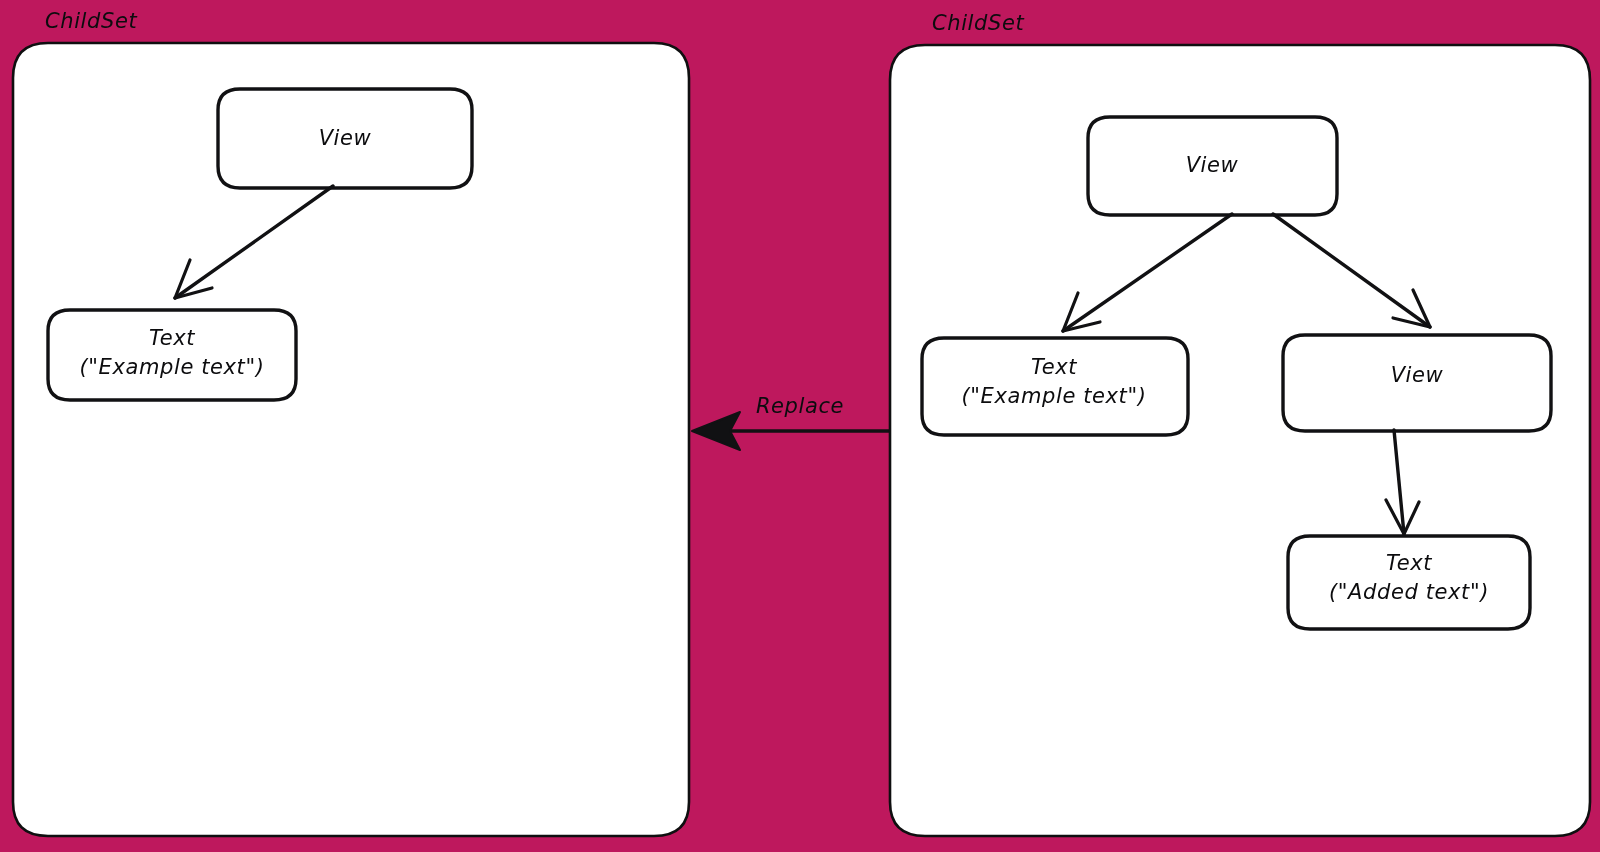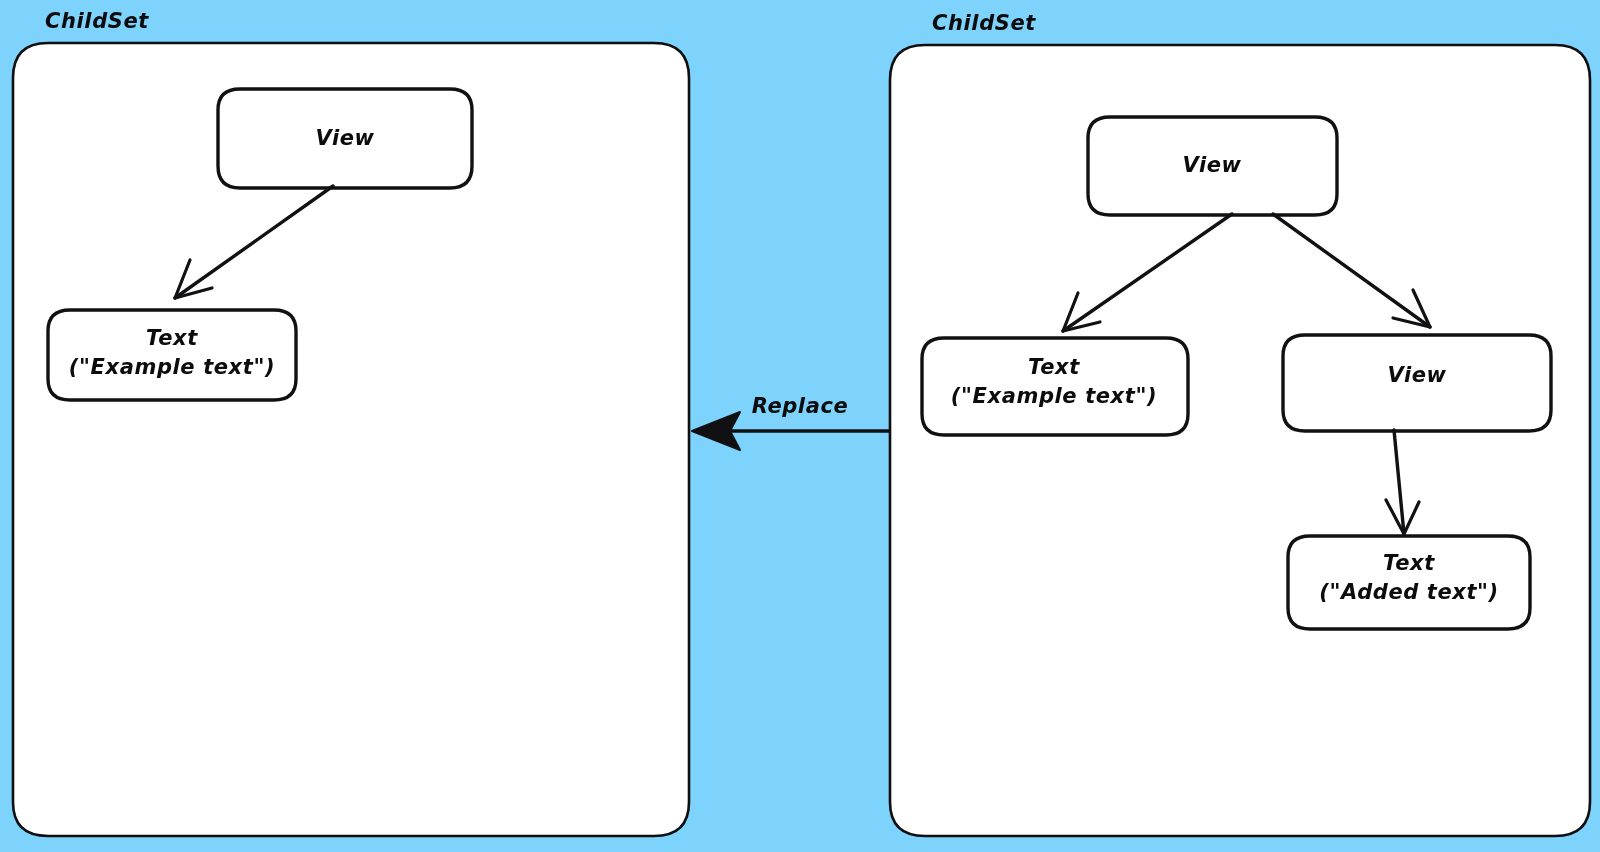--- a/index.html
+++ b/index.html
@@ -10,22 +10,21 @@
   body {
     width: 1600px;
     height: 852px;
     font-family: "DejaVu Sans", sans-serif;
     overflow: hidden;
   }
   #canvas {
     position: relative;
     width: 1600px;
     height: 852px;
-    background: #7dd3fc;
-    font-weight: bold;
+    background: #be185d;
   }
   svg#diagram {
     position: absolute;
     left: 0;
     top: 0;
     width: 1600px;
     height: 852px;
   }
   .panel-outline {
     fill: #ffffff;

